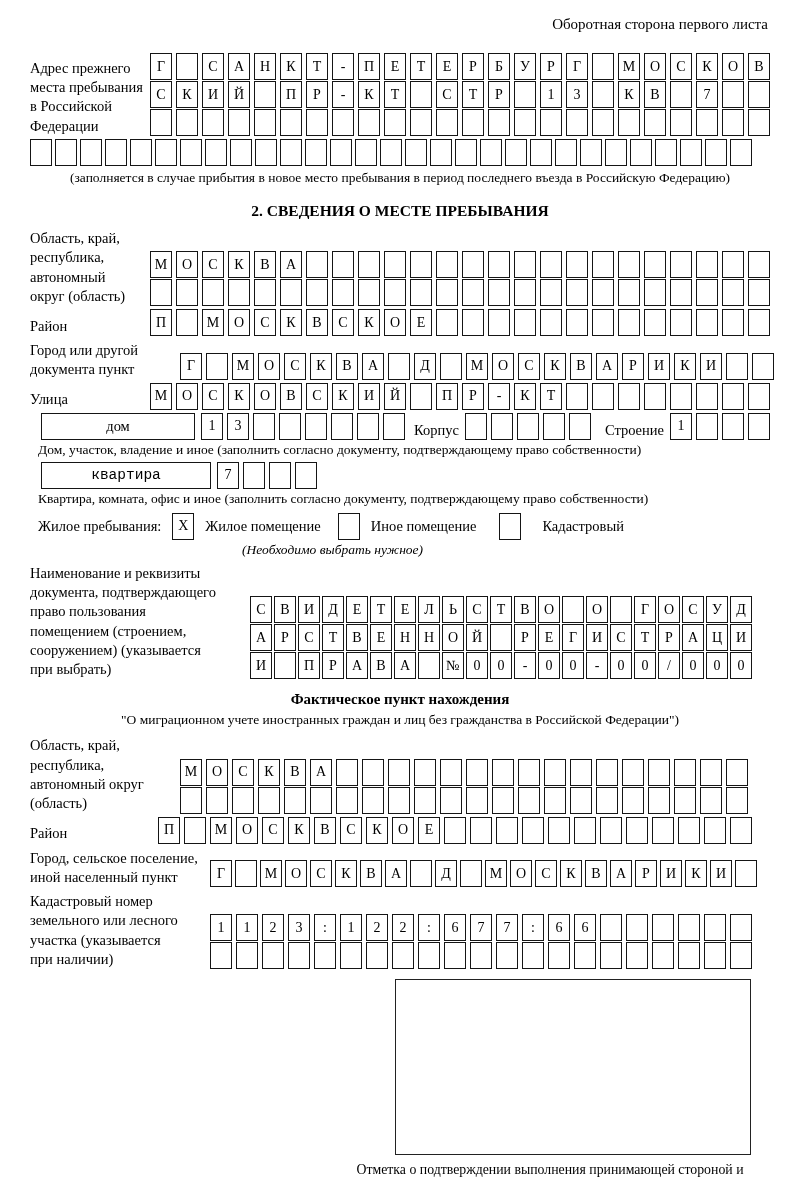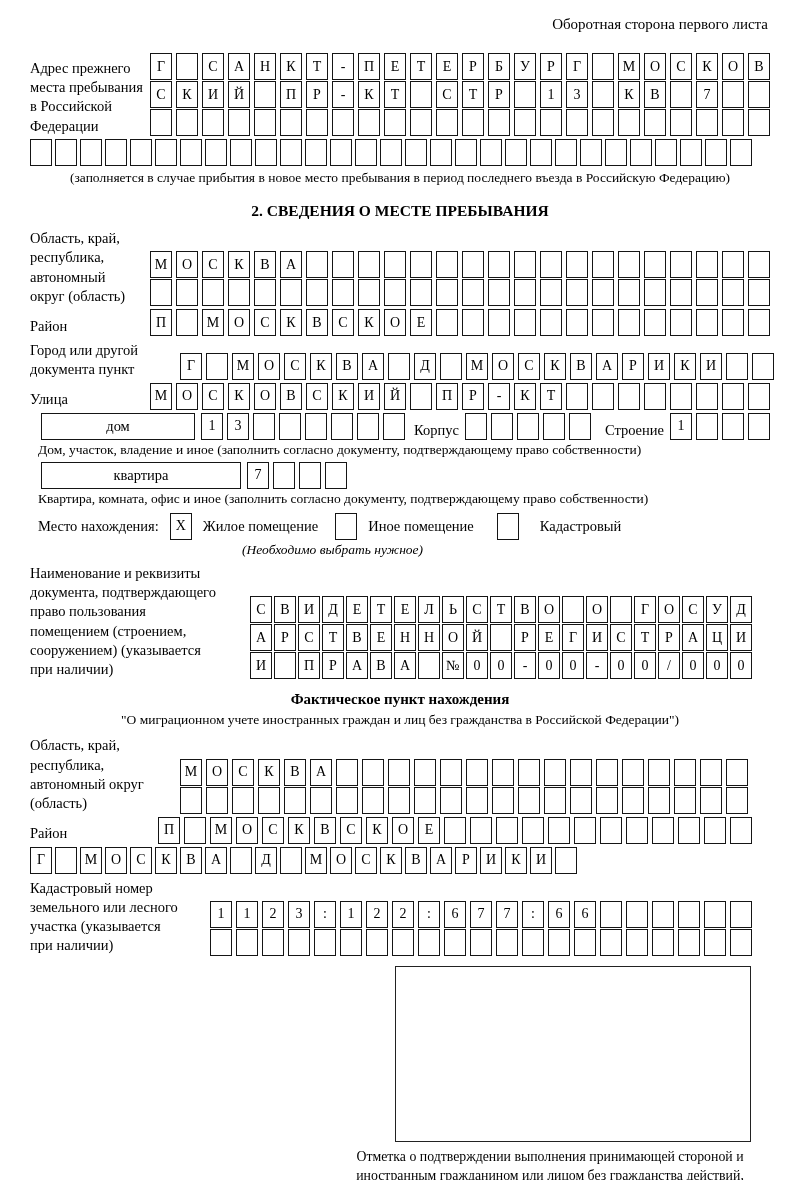--- a/index.html
+++ b/index.html
@@ -335,32 +335,32 @@
     <span class="cells">
         <span class="cb">1</span>
         <span class="cb"></span>
         <span class="cb"></span>
         <span class="cb"></span>
       </span>
   </div>
   <div class="caption">Дом, участок, владение и иное (заполнить согласно документу, подтверждающему право собственности)</div>
 
   <div class="dom-row">
-    <span class="named-box" style="width:200px;">квартира</span>
+    <span class="named-box" style="width:170px;font-family:Liberation Mono, monospace;">квартира</span>
     <span class="cells" style="margin-left:6px;">
         <span class="cb">7</span>
         <span class="cb"></span>
         <span class="cb"></span>
         <span class="cb"></span>
       </span>
   </div>
   <div class="caption">Квартира, комната, офис и иное (заполнить согласно документу, подтверждающему право собственности)</div>
 
   <div class="chk-row">
-    <span>Место нахождения:</span>
+    <span>Жилое пребывания:</span>
     <span class="cells">
         <span class="cb">X</span>
       </span>
     <span>Жилое помещение</span>
     <span class="cells" style="margin-left:8px;">
         <span class="cb"></span>
       </span>
     <span>Иное помещение</span>
     <span class="cells" style="margin-left:14px;">
         <span class="cb"></span>
@@ -368,21 +368,21 @@
     <span style="margin-left:10px;">Кадастровый</span>
   </div>
   <div class="small-note">(Необходимо выбрать нужное)</div>
 
   <div class="frow" style="margin-top:4px;">
     <div class="lbl w220">Наименование и реквизиты
 документа, подтверждающего
 право пользования
 помещением (строением,
 сооружением) (указывается
-при наличии)</div>
+при выбрать)</div>
     <div class="rows">
       <div class="cells tight">
           <span class="cb">С</span>
           <span class="cb">В</span>
           <span class="cb">И</span>
           <span class="cb">Д</span>
           <span class="cb">Е</span>
           <span class="cb">Т</span>
           <span class="cb">Е</span>
           <span class="cb">Л</span>
@@ -532,20 +532,22 @@
         <span class="cb"></span>
         <span class="cb"></span>
         <span class="cb"></span>
         <span class="cb"></span>
         <span class="cb"></span>
         <span class="cb"></span>
       </div>
   </div>
 
   <div class="frow">
+    <div class="lbl w180">Город, сельское поселение,
+иной населенный пункт</div>
     <div class="cells g3">
         <span class="cb">Г</span>
         <span class="cb"></span>
         <span class="cb">М</span>
         <span class="cb">О</span>
         <span class="cb">С</span>
         <span class="cb">К</span>
         <span class="cb">В</span>
         <span class="cb">А</span>
         <span class="cb"></span>

